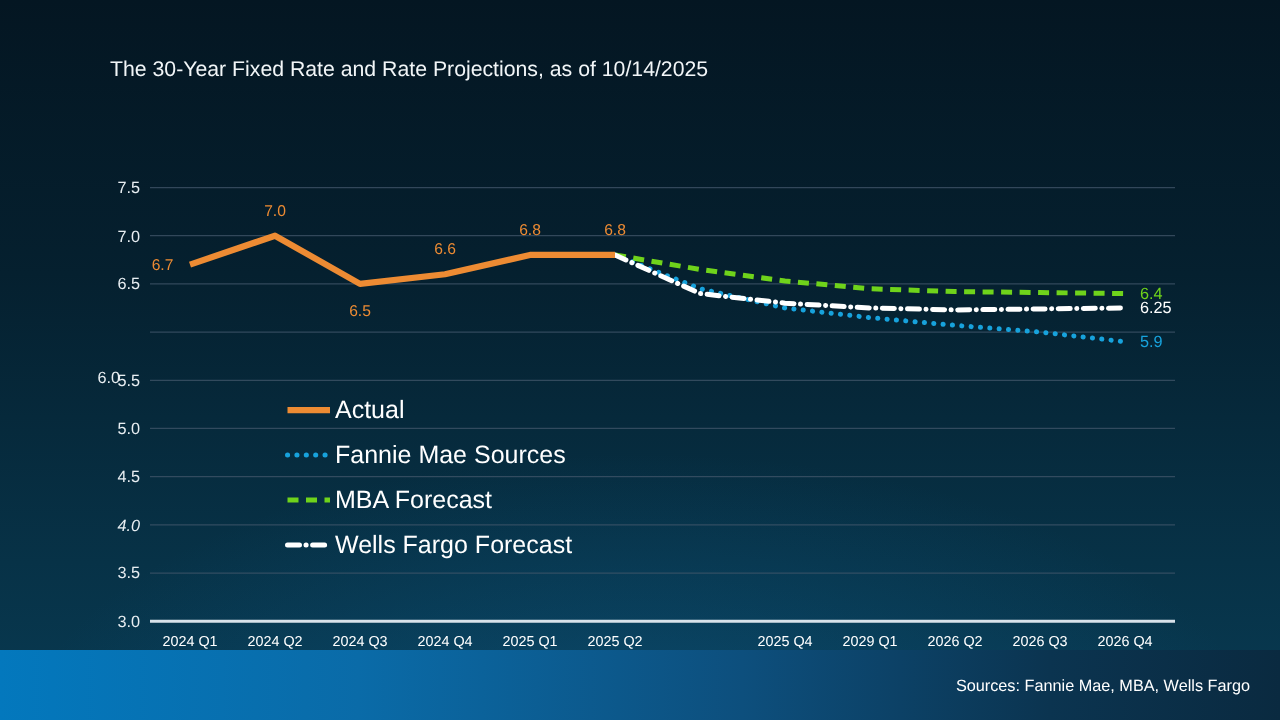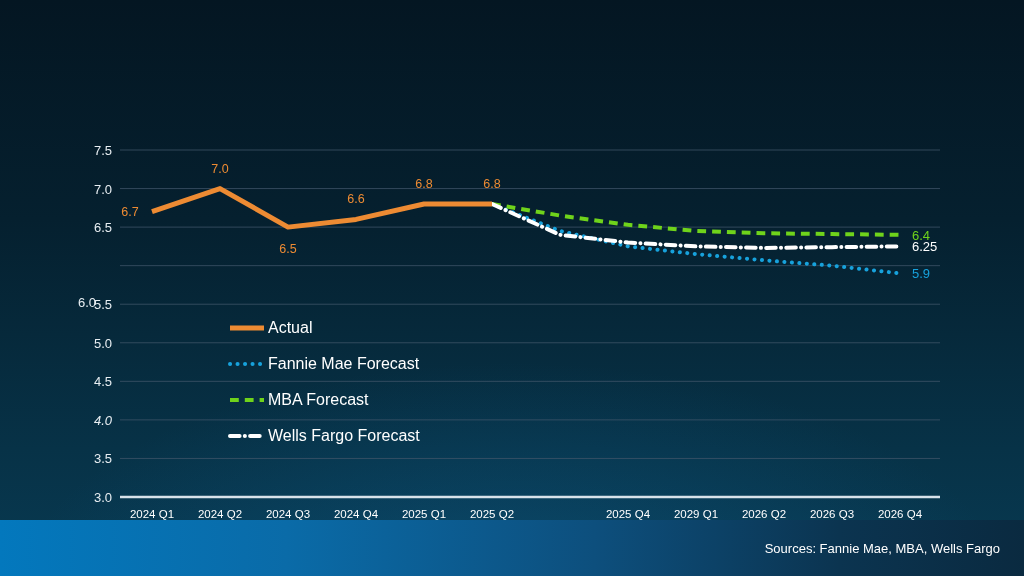--- a/index.html
+++ b/index.html
@@ -117,31 +117,32 @@
     align-items: center;
     height: 36px;
   }
   .legend-swatch {
     width: 38px;
     height: 14px;
     margin-right: 2px;
     flex: 0 0 38px;
   }
   .legend-label {
-    font-size: 16px;
+    font-size: 20px;
     color: #ffffff;
     white-space: nowrap;
   }
 </style>
 </head>
 <body>
 
 <div id="slide">
 
   <div class="header">
+    <p class="subtitle">The 30-Year Fixed Rate and Rate Projections, as of 10/14/2025</p>
   </div>
 
   <div id="plot-area">
       <svg width="1024" height="576" viewBox="0 0 1024 576" style="position: absolute; left: 0px; top: 0px;">
         <line x1="120" x2="940" y1="497" y2="497" stroke="#41566a" stroke-width="0" opacity="0.75"></line>
         <line x1="120" x2="940" y1="458.44444444444446" y2="458.44444444444446" stroke="#41566a" stroke-width="1" opacity="0.75"></line>
         <line x1="120" x2="940" y1="419.8888888888889" y2="419.8888888888889" stroke="#41566a" stroke-width="1" opacity="0.75"></line>
         <line x1="120" x2="940" y1="381.33333333333337" y2="381.33333333333337" stroke="#41566a" stroke-width="1" opacity="0.75"></line>
         <line x1="120" x2="940" y1="342.7777777777778" y2="342.7777777777778" stroke="#41566a" stroke-width="1" opacity="0.75"></line>
         <line x1="120" x2="940" y1="304.2222222222222" y2="304.2222222222222" stroke="#41566a" stroke-width="1" opacity="0.75"></line>
@@ -192,21 +193,21 @@
       <div class="legend-row">
         <span class="legend-swatch"><svg width="38" height="14">
             <line x1="2" x2="36" y1="7" y2="7" stroke="#ED8B33" stroke-width="5" stroke-linecap="butt"></line>
           </svg></span>
         <span class="legend-label">Actual</span>
       </div>
       <div class="legend-row">
         <span class="legend-swatch"><svg width="38" height="14">
             <line x1="2" x2="36" y1="7" y2="7" stroke="#17A2DC" stroke-width="4" stroke-dasharray="0.1 7.4" stroke-linecap="round"></line>
           </svg></span>
-        <span class="legend-label">Fannie Mae Forecast</span>
+        <span class="legend-label">Fannie Mae Sources</span>
       </div>
       <div class="legend-row">
         <span class="legend-swatch"><svg width="38" height="14">
             <line x1="2" x2="36" y1="7" y2="7" stroke="#6FD31B" stroke-width="4" stroke-dasharray="8.8 6" stroke-linecap="butt"></line>
           </svg></span>
         <span class="legend-label">MBA Forecast</span>
       </div>
       <div class="legend-row">
         <span class="legend-swatch"><svg width="38" height="14">
             <line x1="2" x2="36" y1="7" y2="7" stroke="#FFFFFF" stroke-width="4" stroke-dasharray="9.6 5.2 0.1 5.2" stroke-linecap="round"></line>

